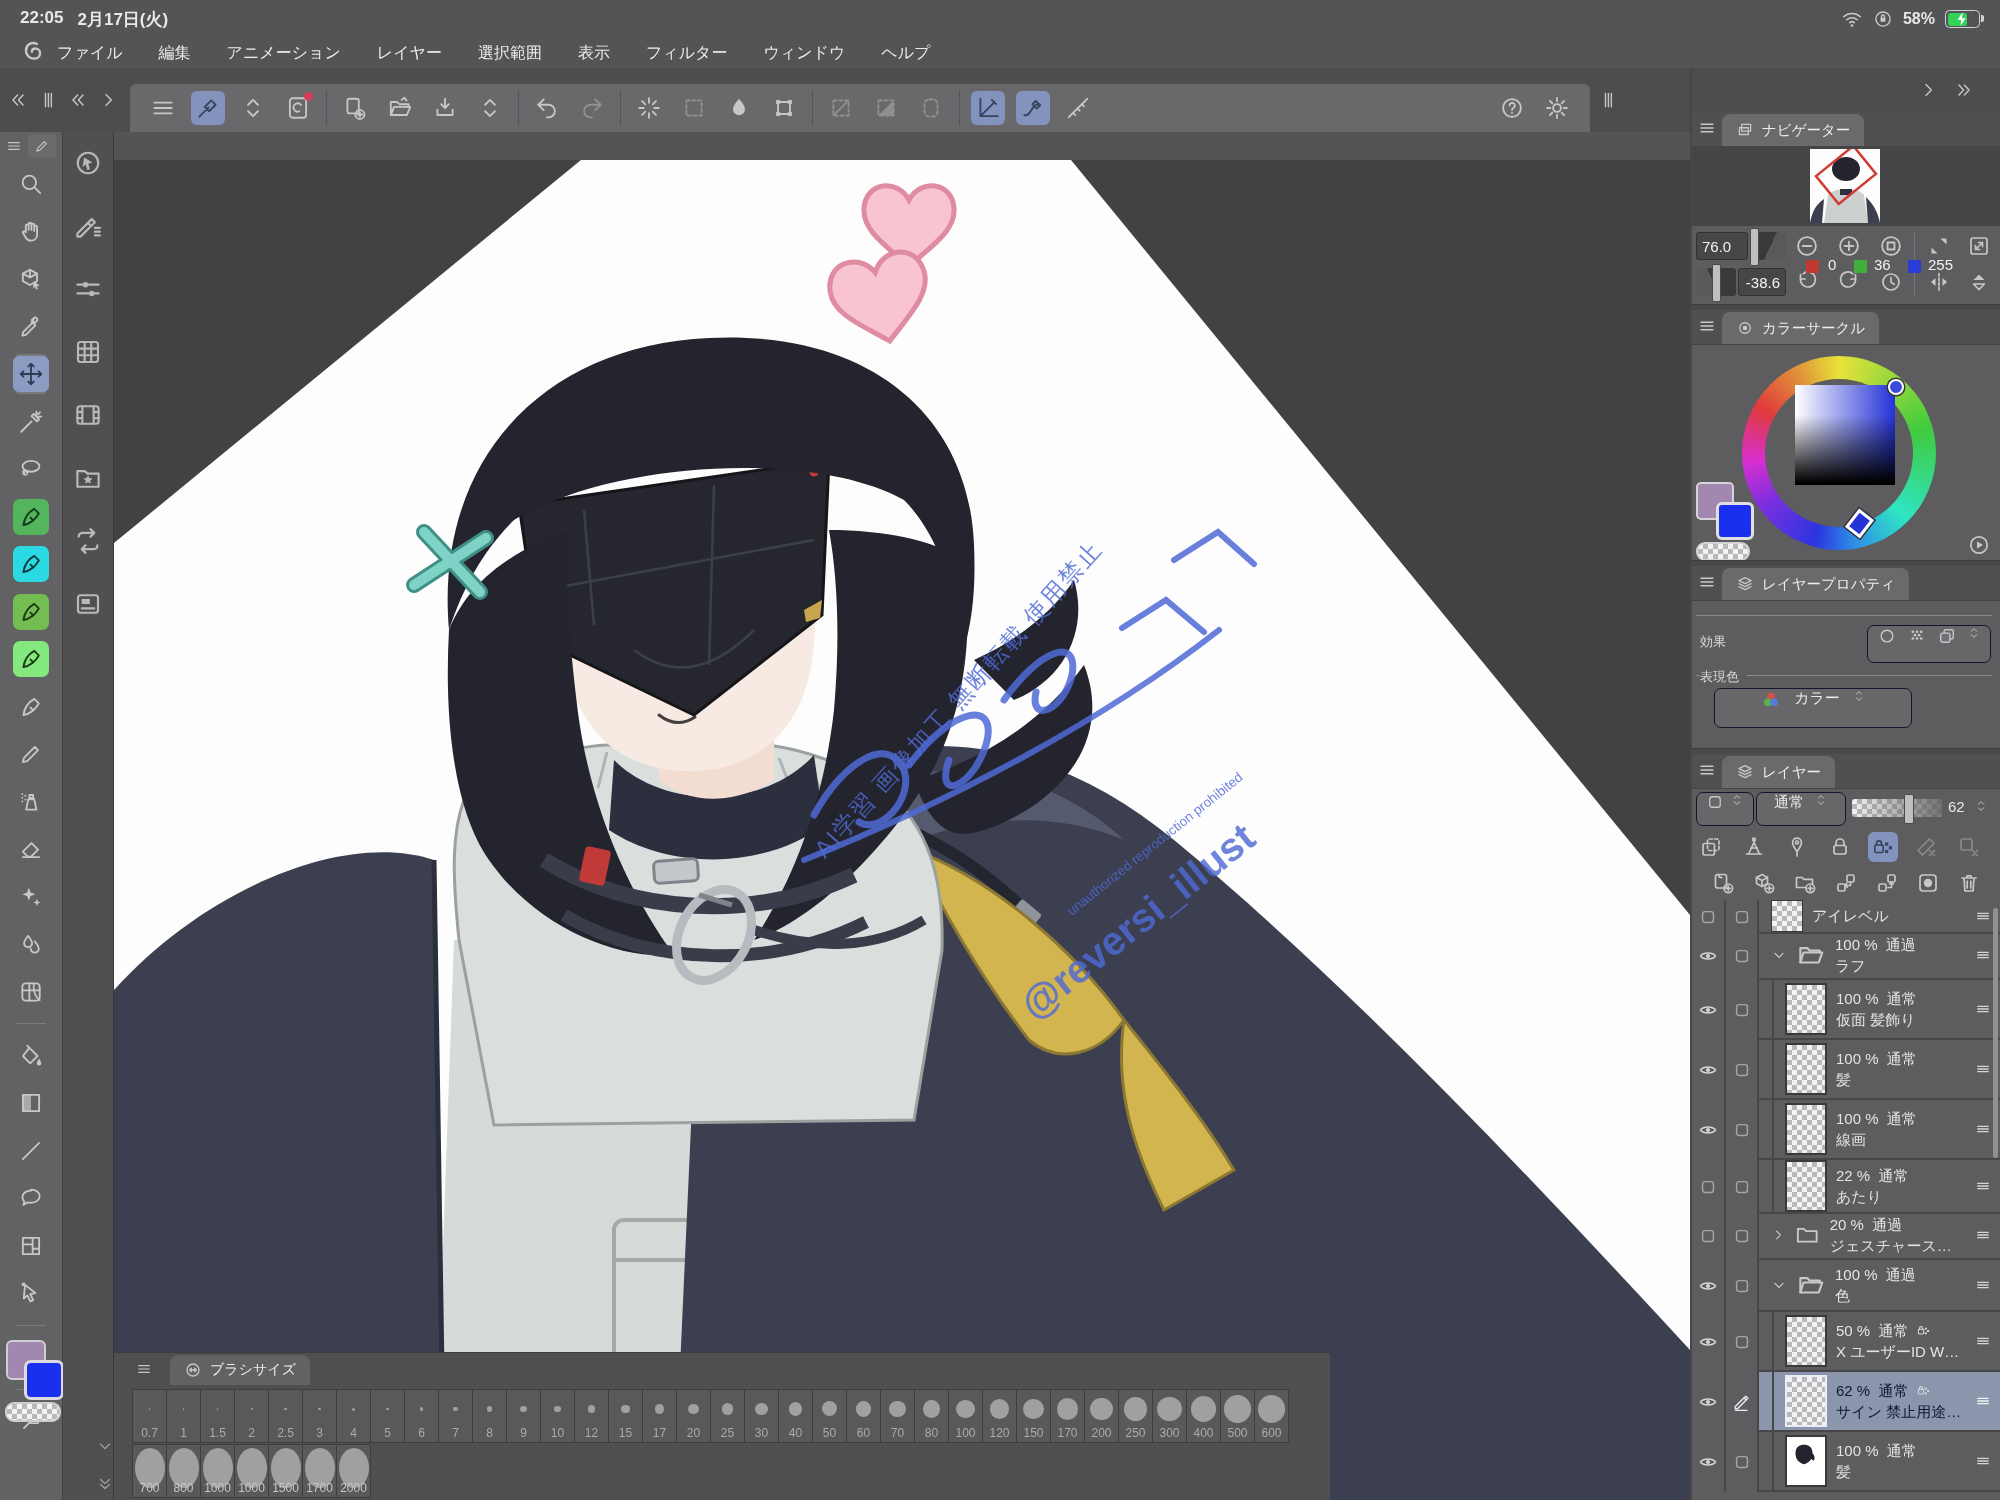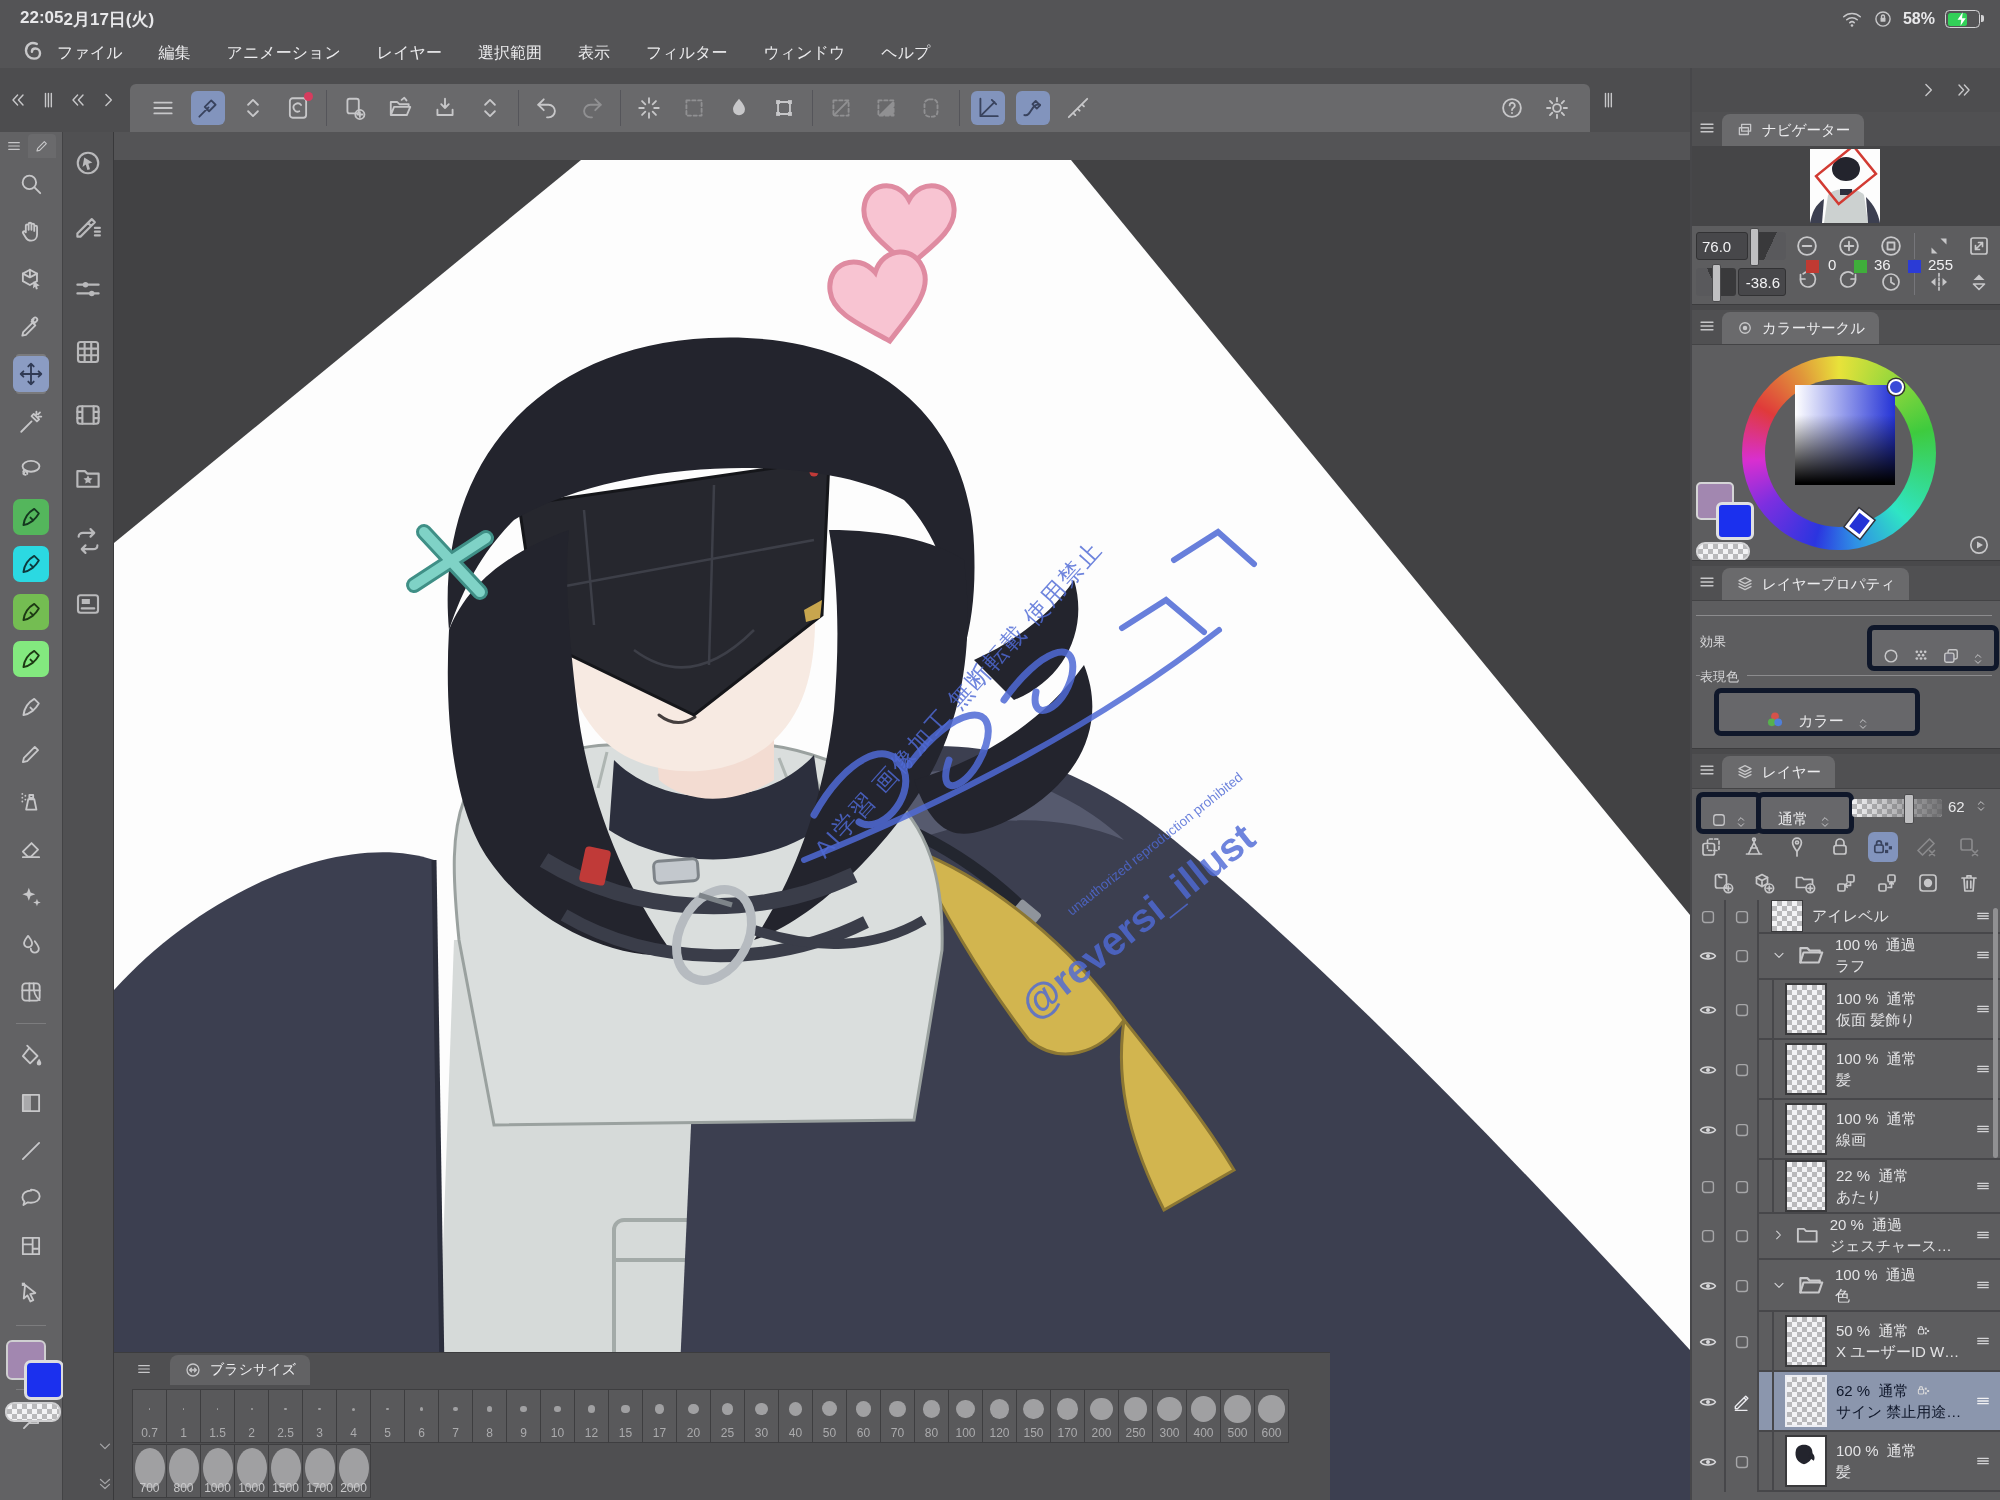--- a/index.html
+++ b/index.html
@@ -12,21 +12,21 @@
   .s18{width:18px;height:18px}.s20{width:20px;height:20px}.s22{width:22px;height:22px}
   .s24{width:24px;height:24px}.s26{width:26px;height:26px}.s30{width:30px;height:30px}
   .dim{opacity:.42}
   .checker{background-color:#fff;background-image:
     linear-gradient(45deg,#b9b9bb 25%,transparent 25%,transparent 75%,#b9b9bb 75%),
     linear-gradient(45deg,#b9b9bb 25%,#f3f3f5 25%,#f3f3f5 75%,#b9b9bb 75%);
     background-size:10px 10px;background-position:0 0,5px 5px}
   
   #statusbar{position:absolute;left:0;top:0;width:2000px;height:38px;display:flex;align-items:center;
     justify-content:space-between;padding:0 20px;box-sizing:border-box;font-size:17px;font-weight:700}
-  #sb-left{display:flex;}
+  #sb-left{display:flex;gap:14px}
   #sb-right{display:flex;gap:10px;align-items:center;font-weight:600;font-size:16px}
   .batt{position:relative;width:33px;height:16px;border:1.6px solid #d2d2d4;border-radius:4.5px}
   .batt::after{content:"";position:absolute;right:-5px;top:4px;width:3px;height:7px;border-radius:0 2px 2px 0;background:#d2d2d4}
   .batt .bfill{position:absolute;left:1.5px;top:1.5px;bottom:1.5px;width:60%;background:#32d158;border-radius:2.5px}
   .batt .bolt{position:absolute;left:7px;top:-1px;width:18px;height:18px}
   
   #menubar{position:absolute;left:0;top:38px;width:2000px;height:30px;display:flex;align-items:center;gap:36px;
     padding-left:57px;box-sizing:border-box;font-size:16px;color:#ececee}
   #csp-logo{position:absolute;left:20px;top:0;width:26px;height:26px}
   .menu-item{cursor:default}
@@ -86,21 +86,21 @@
   #wheel::after{content:"";position:absolute;left:23px;top:23px;right:23px;bottom:23px;border-radius:50%;background:#5d5d5f}
   #svsq{position:absolute;left:103px;top:317px;width:100px;height:100px;
     background:linear-gradient(to top,#000 2%,rgba(0,0,0,0) 70%),linear-gradient(to right,#fff,#2433d6)}
   #svsel{position:absolute;left:196px;top:311px;width:12px;height:12px;border:2.5px solid #fff;border-radius:50%;background:#3a49d8;box-shadow:0 0 0 1.5px #333}
   #huemark{position:absolute;left:158px;top:444px;width:13px;height:17px;background:#2433d6;border:3px solid #fff;box-shadow:0 0 0 1.5px #333;transform:rotate(38deg)}
   .rgbsq{position:absolute;top:192px;width:13px;height:13px}
   .rgbval{position:absolute;top:188px;font-size:15px;color:#f0f0f2}
   
   .plabel{position:absolute;font-size:13px;color:#d6d6d8;background:#5d5d5f;padding-right:8px;z-index:2}
   .hr{position:absolute;left:4px;right:8px;height:1px;background:#8c8c8e}
-  .grpbox{position:absolute;background:#67676a;border:5px solid #0f172a;border-radius:7px;display:flex;align-items:flex-end;justify-content:center;gap:10px}
+  .grpbox{position:absolute;background:#67676a;border:1px solid #0f172a;border-radius:7px;display:flex;align-items:flex-start;justify-content:center;gap:10px}
   #opac-slider{position:absolute;left:160px;top:8px;width:90px;height:18px;border-radius:3px;overflow:visible}
   #opac-slider .ofill{position:absolute;inset:0;border-radius:3px;background:linear-gradient(to right,rgba(93,93,95,0),rgba(93,93,95,.85))}
   #opac-handle{position:absolute;left:52px;top:-5px;width:8px;height:28px;background:#bfbfc1;border:1px solid #4a4a4c;border-radius:2px}
   #layerlist{position:absolute;left:0;top:832px;width:308px;height:600px;overflow:hidden}
   .lrow{display:grid;grid-template-columns:34px 33px 1fr}
   .lcell{border-right:2px solid #47474a;display:flex;align-items:center;justify-content:center}
   .lcontent{display:flex;align-items:center;gap:9px;padding:0 8px 0 12px;border-bottom:2px solid #47474a;position:relative;min-width:0}
   .lcontent.ind{padding-left:26px}
   .lcontent.ind::before{content:"";position:absolute;left:13px;top:0;bottom:0;width:2px;background:#47474a}
   .lcontent.sel{background:#8b96ad}

